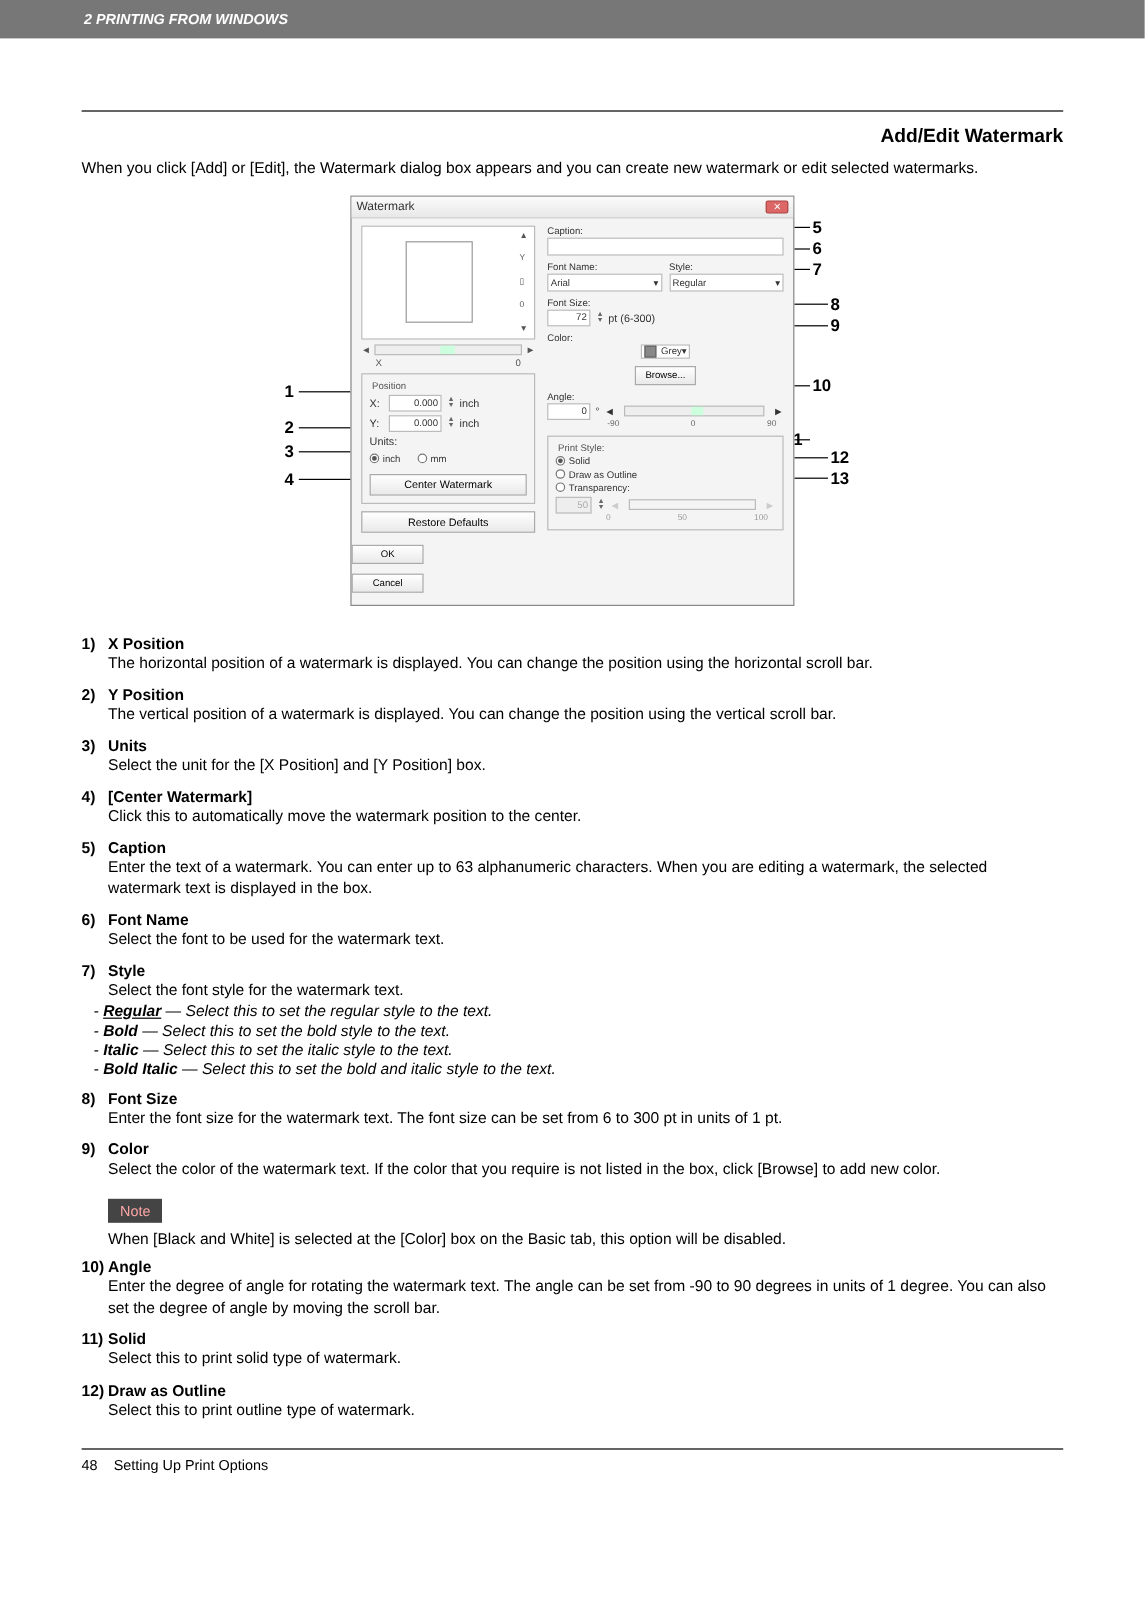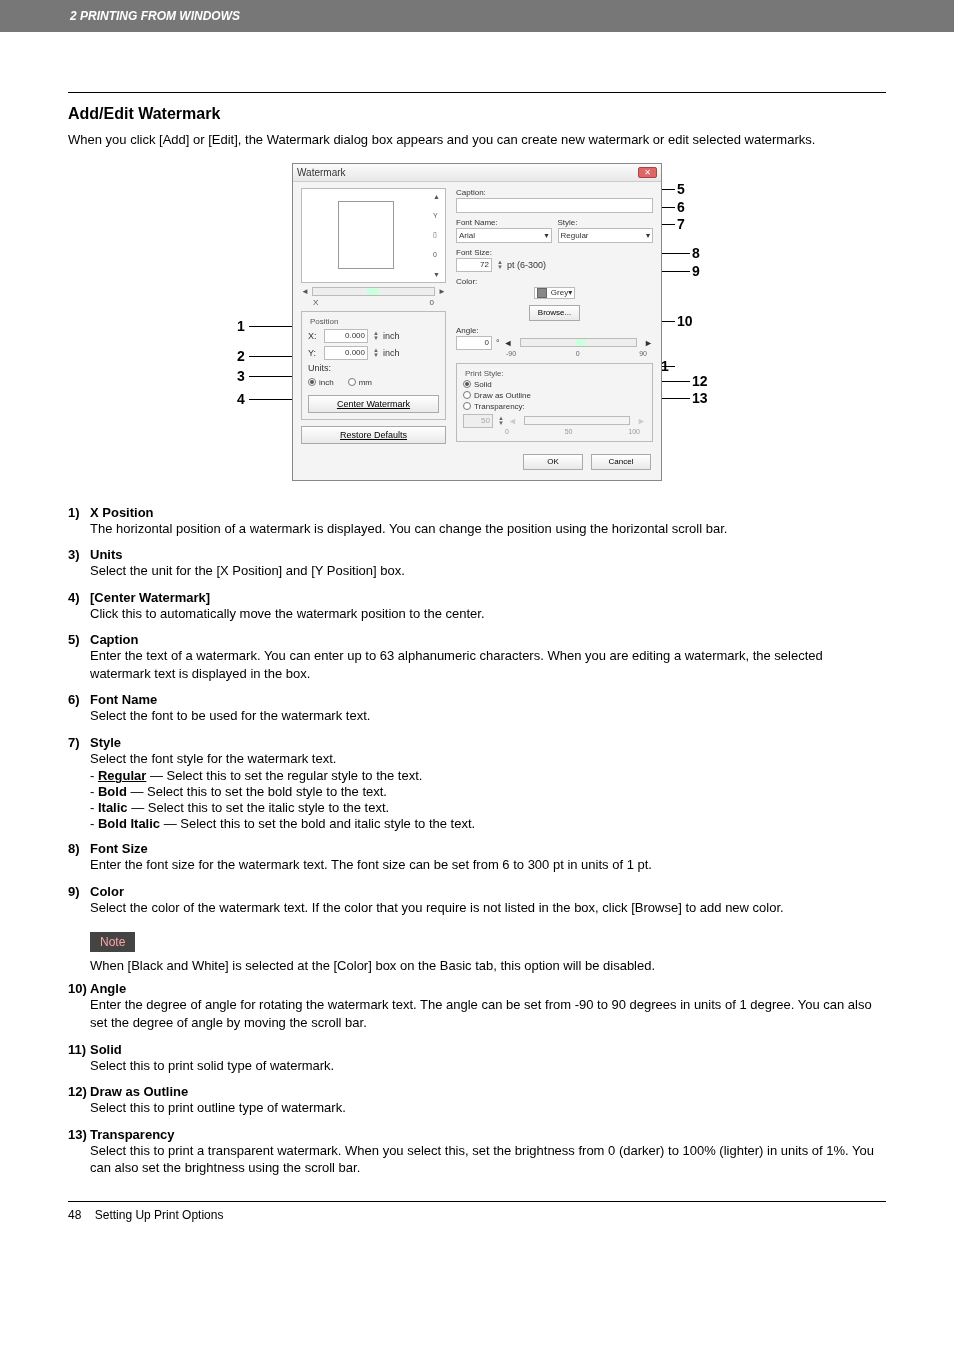--- a/index.html
+++ b/index.html
@@ -1,69 +1,69 @@
 <!DOCTYPE html>
 <html><head>
 <meta charset="utf-8">
 <style>
   * { box-sizing: border-box; margin: 0; padding: 0; }
   body { font-family: Arial, Helvetica, sans-serif; font-size: 13px; color: #000; background: #fff; width: 954px; }
   .header-band { background: #777; color: #fff; height: 32px; padding-left: 70px; line-height: 32px; font-weight: bold; font-size: 12px; font-style: italic; }
   .page { padding: 60px 68px 30px 68px; }
   .rule { border-top: 1px solid #000; margin-bottom: 12px; }
-  .h2 { font-weight: bold; font-size: 16px; margin-bottom: 8px; }
+  .h2 { font-weight: bold; font-size: 16px; margin-bottom: 8px; text-align: right; }
   .intro { font-size: 13px; line-height: 1.35; margin-bottom: 14px; }
   .figwrap { position: relative; width: 480px; margin: 0 auto 24px auto; }
   .dialog { position: relative; border: 1px solid #888; background: #f4f4f4; width: 370px; margin-left: 55px; padding: 0 0 10px 0; font-size: 9px; color: #333; }
   .titlebar { display: flex; justify-content: space-between; align-items: flex-start; background: linear-gradient(#fbfbfb,#e8e8e8); border-bottom: 1px solid #ccc; padding: 3px 4px; font-size: 10px; }
   .closebtn { background: #d66; border: 1px solid #a44; color: #fff; font-size: 8px; padding: 0 5px; border-radius: 2px; }
   .dlgbody { display: flex; padding: 6px 8px 0 8px; gap: 10px; }
   .leftcol { width: 145px; }
   .rightcol { flex: 1; }
   .preview { border: 1px solid #bbb; background: #fff; height: 95px; position: relative; margin-bottom: 4px; }
   .preview .page-thumb { position: absolute; left: 36px; top: 12px; width: 56px; height: 68px; border: 1px solid #999; background: #fff; }
   .vscroll { position: absolute; right: 2px; top: 4px; bottom: 4px; width: 10px; display: flex; flex-direction: column; justify-content: space-between; font-size: 7px; color: #555; }
   .hscroll { display: flex; align-items: center; font-size: 8px; color: #555; margin-bottom: 2px; }
   .hscroll .track { flex: 1; border: 1px solid #bbb; height: 9px; margin: 0 3px; position: relative; background: #eee; }
   .hscroll .thumb { position: absolute; left: 45%; width: 12px; height: 7px; top: 0; background: #cfd; }
   .axislbl { display: flex; justify-content: space-between; font-size: 8px; padding: 0 12px; color: #555; }
   .group { border: 1px solid #bbb; padding: 4px 6px 6px 6px; margin-top: 4px; }
   .grouptitle { font-size: 8px; margin-top: -8px; background: #f4f4f4; display: inline-block; padding: 0 2px; color: #555; }
   .row { display: flex; align-items: center; gap: 4px; margin-top: 3px; }
   .spin { border: 1px solid #bbb; background: #fff; height: 14px; width: 44px; font-size: 8px; padding: 0 2px; display: flex; align-items: center; justify-content: flex-end; }
   .spinbtns { display: inline-flex; flex-direction: column; font-size: 6px; line-height: 5px; color: #666; margin-left: 1px; }
-  .widebtn { border: 1px solid #aaa; background: linear-gradient(#fff,#e9e9e9); height: 18px; width: 100%; font-size: 9px; margin-top: 6px; text-decoration: underline; }
+  .widebtn { border: 1px solid #aaa; background: linear-gradient(#fff,#e9e9e9); height: 18px; width: 100%; font-size: 9px; margin-top: 6px; }
   .fld { margin-bottom: 5px; }
   .lbl { font-size: 8px; color: #333; display: block; margin-bottom: 1px; }
   .txt { border: 1px solid #bbb; background: #fff; height: 15px; width: 100%; font-size: 8px; padding: 0 2px; }
   .sel { border: 1px solid #bbb; background: #fff; height: 15px; font-size: 8px; padding: 0 2px; display: flex; align-items: center; justify-content: space-between; }
   .selrow { display: flex; gap: 6px; }
   .selrow .fld { flex: 1; }
   .sizerow { display: flex; align-items: center; gap: 4px; }
   .colorrow { display: flex; gap: 6px; align-items: center; flex-direction: column; }
   .swatch { width: 10px; height: 10px; background: #888; border: 1px solid #666; }
   .smallbtn { border: 1px solid #aaa; background: linear-gradient(#fff,#e9e9e9); height: 16px; font-size: 8px; padding: 0 8px; }
   .anglerow { display: flex; align-items: center; gap: 4px; }
   .slidertrack { flex: 1; border: 1px solid #bbb; height: 9px; background: #eee; position: relative; margin: 0 3px; }
   .sliderthumb { position: absolute; left: 48%; width: 10px; height: 7px; top: 0; background: #cfd; }
   .angscale { display: flex; justify-content: space-between; font-size: 7px; color: #666; padding: 0 6px 0 50px; }
   .pstyle { border: 1px solid #bbb; padding: 4px 6px 6px 6px; margin-top: 6px; }
   .radio { display: flex; align-items: center; gap: 3px; font-size: 8px; margin: 2px 0; }
   .rcircle { width: 8px; height: 8px; border: 1px solid #777; border-radius: 50%; background: #fff; position: relative; }
   .rcircle.on::after { content: ""; position: absolute; width: 4px; height: 4px; background: #555; border-radius: 50%; left: 1px; top: 1px; }
   .transrow { display: flex; align-items: center; gap: 4px; margin-top: 3px; }
   .transscale { display: flex; justify-content: space-between; font-size: 7px; color: #999; padding: 0 6px 0 42px; }
-  .dlgfoot { display: flex; justify-content: flex-end; gap: 8px; padding: 10px 10px 0 0; }
+  .dlgfoot { display: flex; justify-content: flex-end; gap: 8px; padding: 10px 10px 0 0; flex-direction: column; }
   .callout { position: absolute; font-weight: bold; font-size: 14px; }
   .leader { position: absolute; border-top: 1px solid #000; }
   .item { margin-bottom: 10px; }
   .item .num { display: inline-block; width: 22px; font-weight: bold; vertical-align: top; }
   .item .ttl { font-weight: bold; }
   .item .desc { margin-left: 22px; line-height: 1.35; }
-  .sub { margin-left: 22px; }
+  .sub { margin-left: 10px; font-style: italic; }
   .sub li { list-style: none; margin: 1px 0; }
   .sub li::before { content: "-  "; }
   .u { text-decoration: underline; }
   .notebox { display: inline-block; background: #444; color: #fca5a5; padding: 3px 10px; font-size: 12px; margin: 6px 0 6px 22px; }
   .noteline { margin-left: 22px; margin-bottom: 8px; }
   .footer { border-top: 1px solid #000; margin-top: 24px; padding-top: 6px; font-size: 12px; }
 </style>
 </head>
 <body>
 
@@ -254,20 +254,21 @@
       </div>
       <div class="dlgfoot">
         <button class="smallbtn" style="width:60px;">OK</button>
         <button class="smallbtn" style="width:60px;">Cancel</button>
       </div>
     </div>
   </div>
 
   
   <div class="item"><span class="num">1)</span><span class="ttl">X Position</span><div class="desc">The horizontal position of a watermark is displayed.  You can change the position using the horizontal scroll bar.</div></div>
+  <div class="item"><span class="num">2)</span><span class="ttl">Y Position</span><div class="desc">The vertical position of a watermark is displayed.  You can change the position using the vertical scroll bar.</div></div>
   <div class="item"><span class="num">3)</span><span class="ttl">Units</span><div class="desc">Select the unit for the [X Position] and [Y Position] box.</div></div>
   <div class="item"><span class="num">4)</span><span class="ttl">[Center Watermark]</span><div class="desc">Click this to automatically move the watermark position to the center.</div></div>
   <div class="item"><span class="num">5)</span><span class="ttl">Caption</span><div class="desc">Enter the text of a watermark. You can enter up to 63 alphanumeric characters. When you are editing a watermark, the selected watermark text is displayed in the box.</div></div>
   <div class="item"><span class="num">6)</span><span class="ttl">Font Name</span><div class="desc">Select the font to be used for the watermark text.</div></div>
   <div class="item"><span class="num">7)</span><span class="ttl">Style</span>
     <div class="desc">Select the font style for the watermark text.</div>
     <ul class="sub">
       <li><b class="u">Regular</b><span> — Select this to set the regular style to the text.</span></li>
       <li><b>Bold</b><span> — Select this to set the bold style to the text.</span></li>
       <li><b>Italic</b><span> — Select this to set the italic style to the text.</span></li>
@@ -276,19 +277,18 @@
   </div>
   <div class="item"><span class="num">8)</span><span class="ttl">Font Size</span><div class="desc">Enter the font size for the watermark text. The font size can be set from 6 to 300 pt in units of 1 pt.</div></div>
   <div class="item"><span class="num">9)</span><span class="ttl">Color</span><div class="desc">Select the color of the watermark text.  If the color that you require is not listed in the box, click [Browse] to add new color.</div></div>
 
   <div class="notebox">Note</div>
   <div class="noteline">When [Black and White] is selected at the [Color] box on the Basic tab, this option will be disabled.</div>
 
   <div class="item"><span class="num">10)</span><span class="ttl">Angle</span><div class="desc">Enter the degree of angle for rotating the watermark text. The angle can be set from -90 to 90 degrees in units of 1 degree. You can also set the degree of angle by moving the scroll bar.</div></div>
   <div class="item"><span class="num">11)</span><span class="ttl">Solid</span><div class="desc">Select this to print solid type of watermark.</div></div>
   <div class="item"><span class="num">12)</span><span class="ttl">Draw as Outline</span><div class="desc">Select this to print outline type of watermark.</div></div>
-  <div class="item"><span class="num">13)</span><span class="ttl">Transparency</span><div class="desc">Select this to print a transparent watermark.  When you select this, set the brightness from 0 (darker) to 100% (lighter) in units of 1%.  You can also set the brightness using the scroll bar.</div></div>
 
   <div class="footer">
     <span>48</span>&nbsp;&nbsp;&nbsp;
     <span>Setting Up Print Options</span>
   </div>
 </div>
 
 </body></html>

